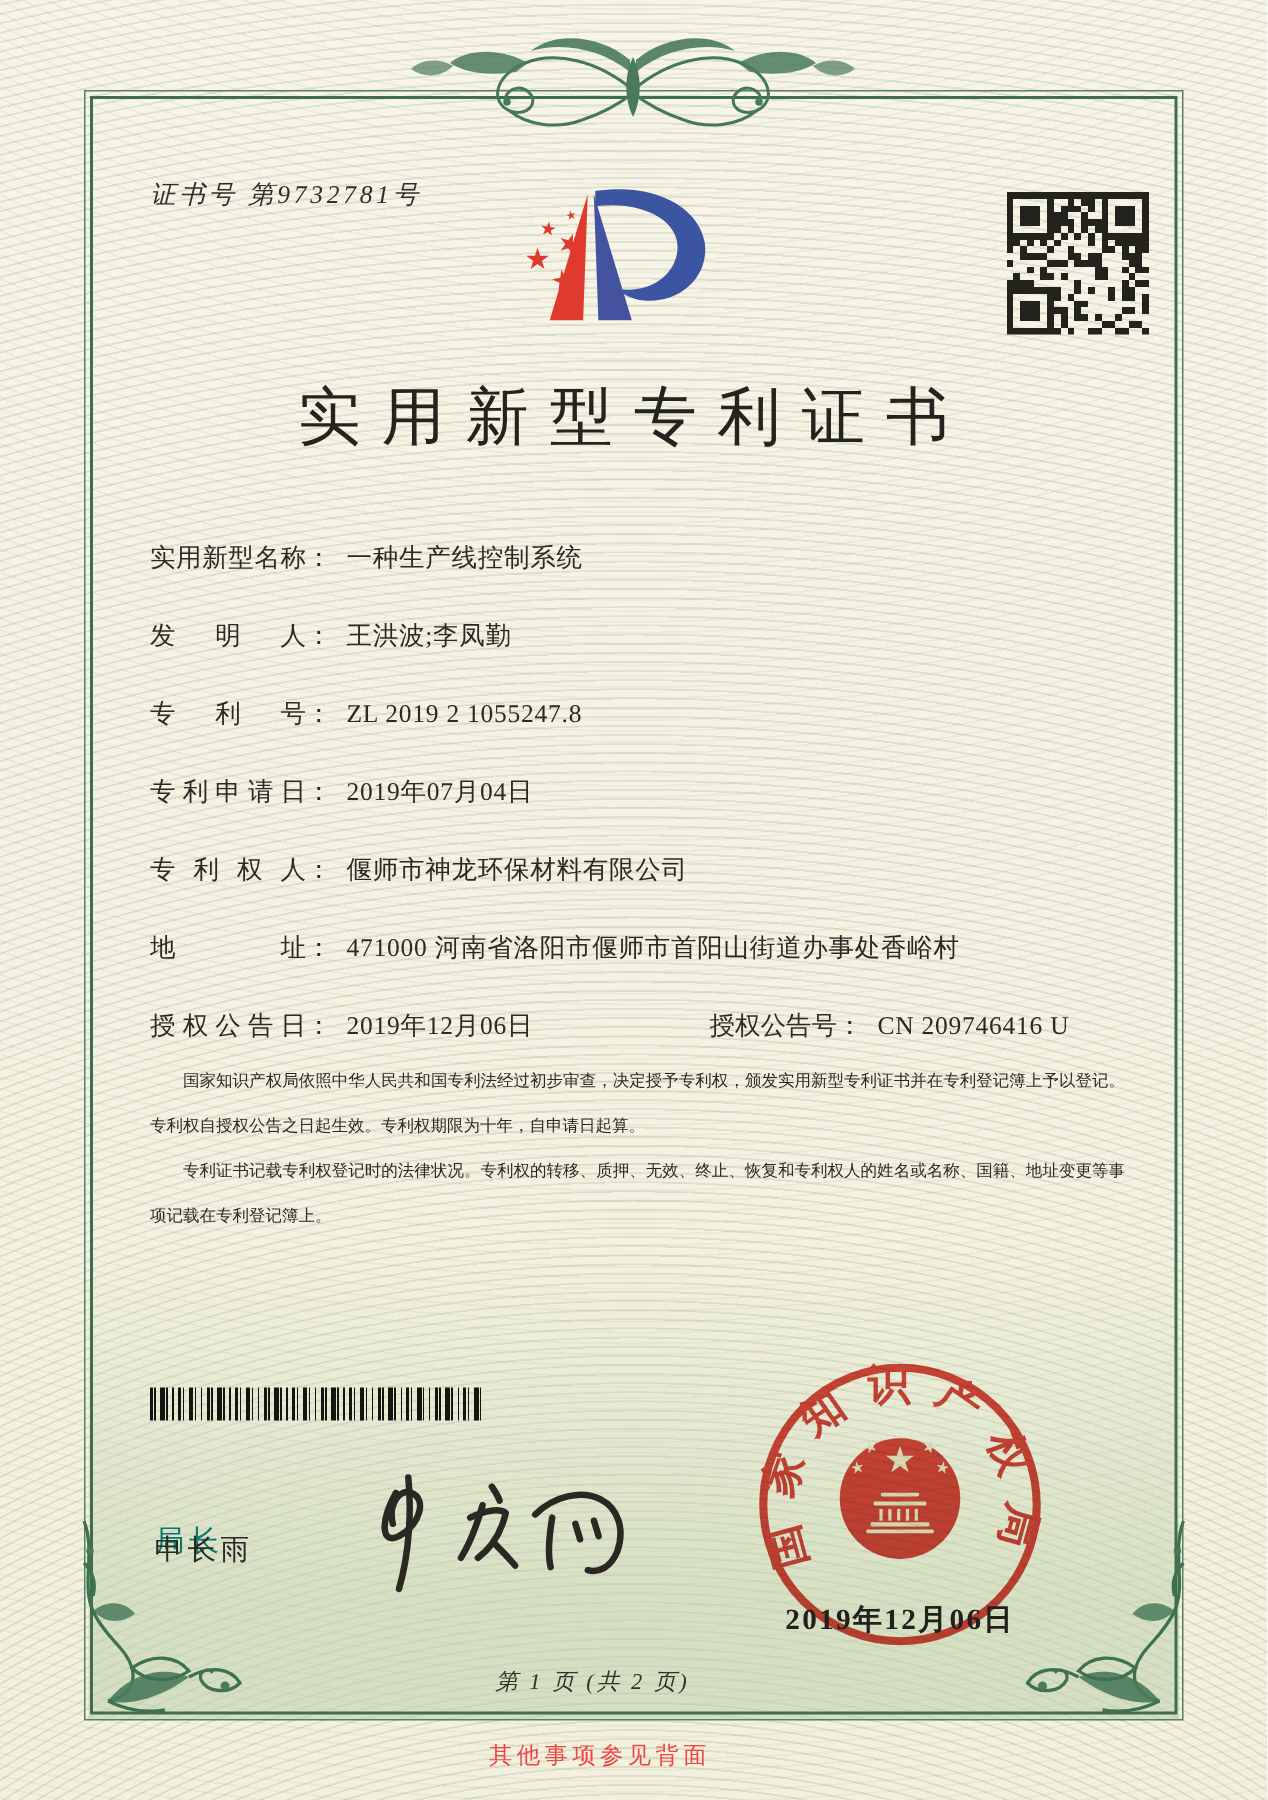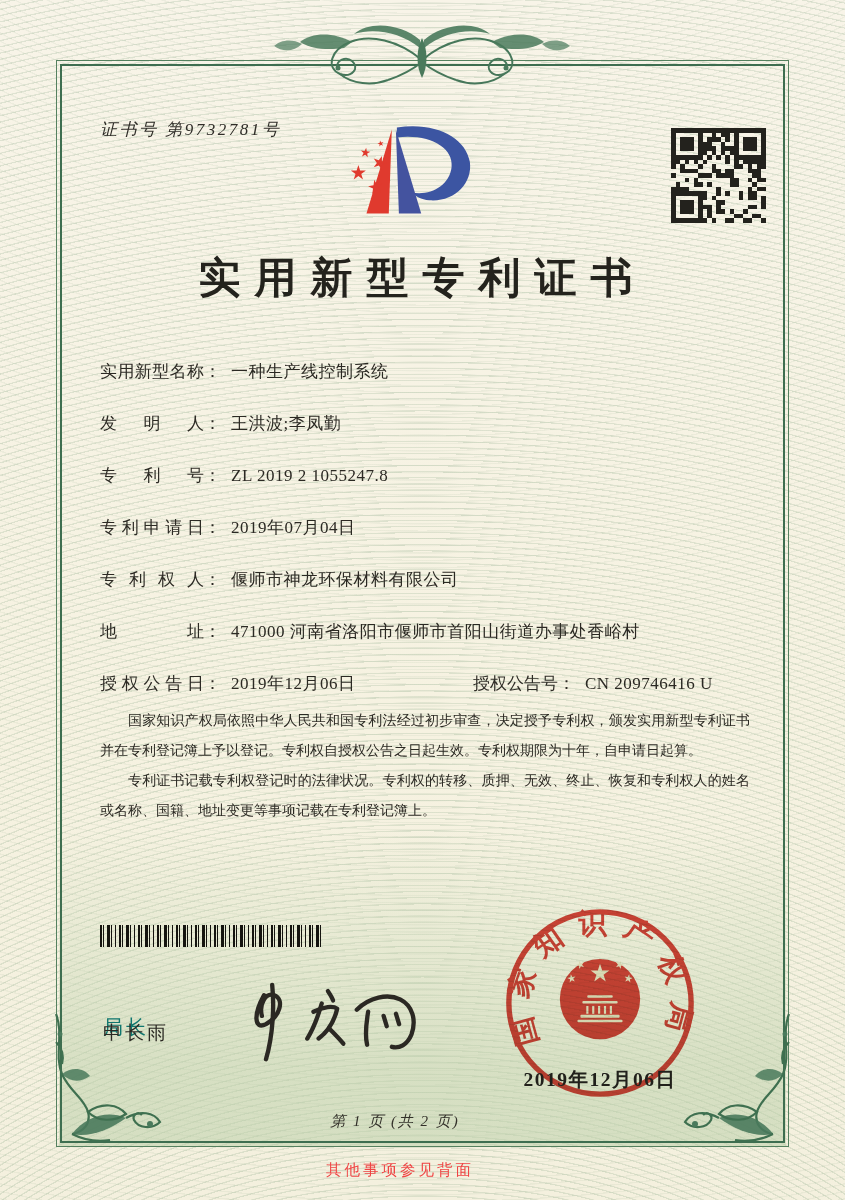--- a/index.html
+++ b/index.html
@@ -24,28 +24,28 @@
   .frame-inner{position:absolute;inset:3px;border:2px solid #3e6e50;}
   .ornament{position:absolute;pointer-events:none;}
   .orn-top{left:272px;top:16px;width:300px;height:84px;}
   .orn-bl{left:46px;top:1012px;width:140px;height:140px;}
   .orn-br{left:659px;top:1012px;width:140px;height:140px;transform:scaleX(-1);}
   
   .cert-no{position:absolute;left:100px;top:118px;font-size:17px;letter-spacing:2.5px;color:#2f2d28;font-style:italic;}
   .logo{position:absolute;left:330px;top:120px;width:152px;height:104px;}
   .qr{position:absolute;left:671px;top:128px;width:95px;height:95px;}
   .title{position:absolute;left:0;top:250px;width:845px;text-align:center;
-    font-size:42px;font-weight:bold;letter-spacing:14px;margin-right:-14px;color:#24231d;}
+    font-size:42px;font-weight:normal;letter-spacing:14px;margin-right:-14px;color:#24231d;}
   .fields{position:absolute;left:100px;top:358px;width:660px;font-size:17px;}
   .frow{height:28px;line-height:28px;margin-bottom:24px;position:relative;white-space:nowrap;}
   .flabel{display:inline-block;width:104px;text-align:justify;text-align-last:justify;vertical-align:top;color:#2c2a24;}
   .fcolon{display:inline-block;margin-right:10px;color:#2c2a24;}
   .fvalue{letter-spacing:0.5px;color:#2b2923;}
   .grant2{position:absolute;left:325px;top:0;white-space:nowrap;margin-left:48px;}
-  .paras{position:absolute;left:100px;top:706px;width:650px;font-size:14px;line-height:30px;text-align:justify;color:#2b2923;}
+  .paras{position:absolute;left:100px;top:706px;width:650px;font-size:11px;line-height:30px;text-align:justify;color:#2b2923;}
   .paras p{margin:0;text-indent:2em;}
   .barcode{position:absolute;left:100px;top:925px;width:221px;height:22px;
     background:
       repeating-linear-gradient(90deg,#15140f 0 2px,rgba(0,0,0,0) 2px 3px,#15140f 3px 4px,rgba(0,0,0,0) 4px 7px,#15140f 7px 10px,rgba(0,0,0,0) 10px 11px,#15140f 11px 12px,rgba(0,0,0,0) 12px 15px,#15140f 15px 16px,rgba(0,0,0,0) 16px 19px);
   }
   .comm-title{position:absolute;left:103px;top:986px;font-size:20px;letter-spacing:3px;color:#0f766e;margin-top:28px;}
   .comm-name{position:absolute;left:103px;top:1020px;font-size:19px;letter-spacing:3px;color:#2b2923;}
   .signature{position:absolute;left:233px;top:978px;width:196px;height:84px;}
   .seal{position:absolute;left:502px;top:905px;width:196px;height:196px;opacity:0.93;mix-blend-mode:multiply;}
   .seal-date{position:absolute;left:495px;top:1066px;width:210px;text-align:center;

